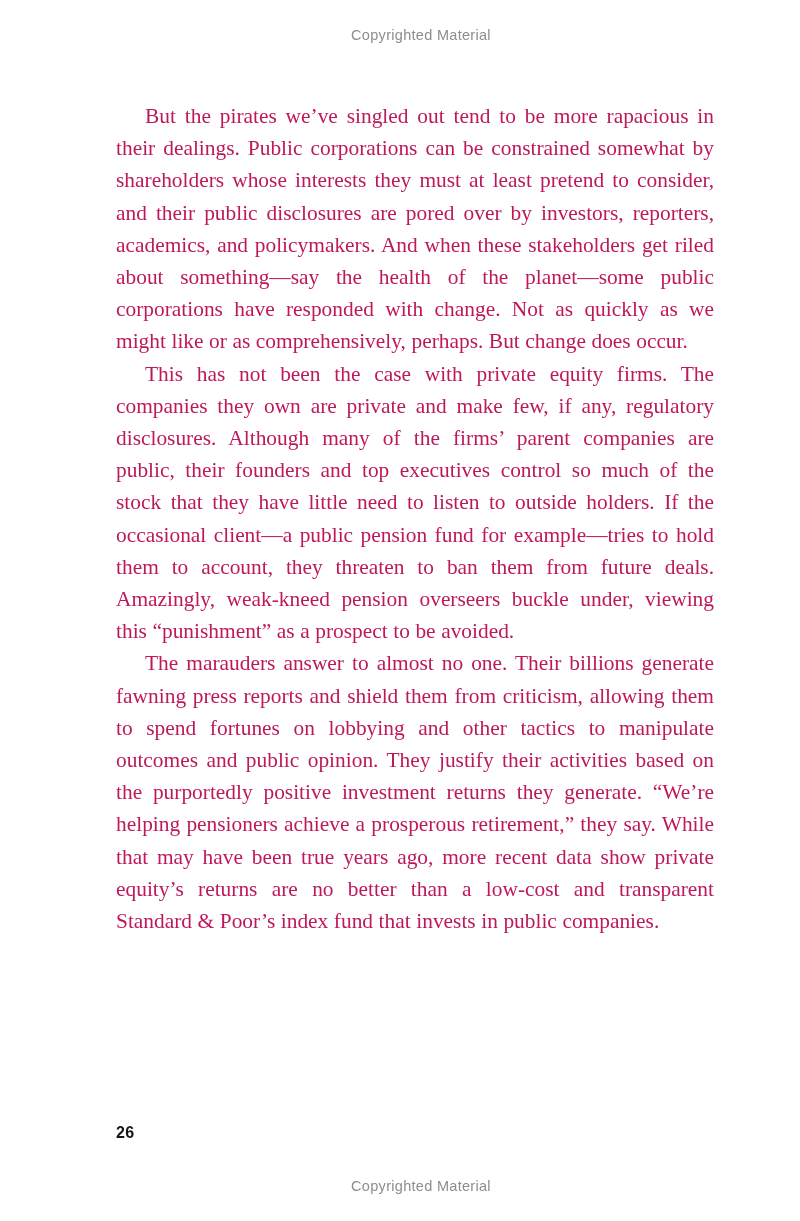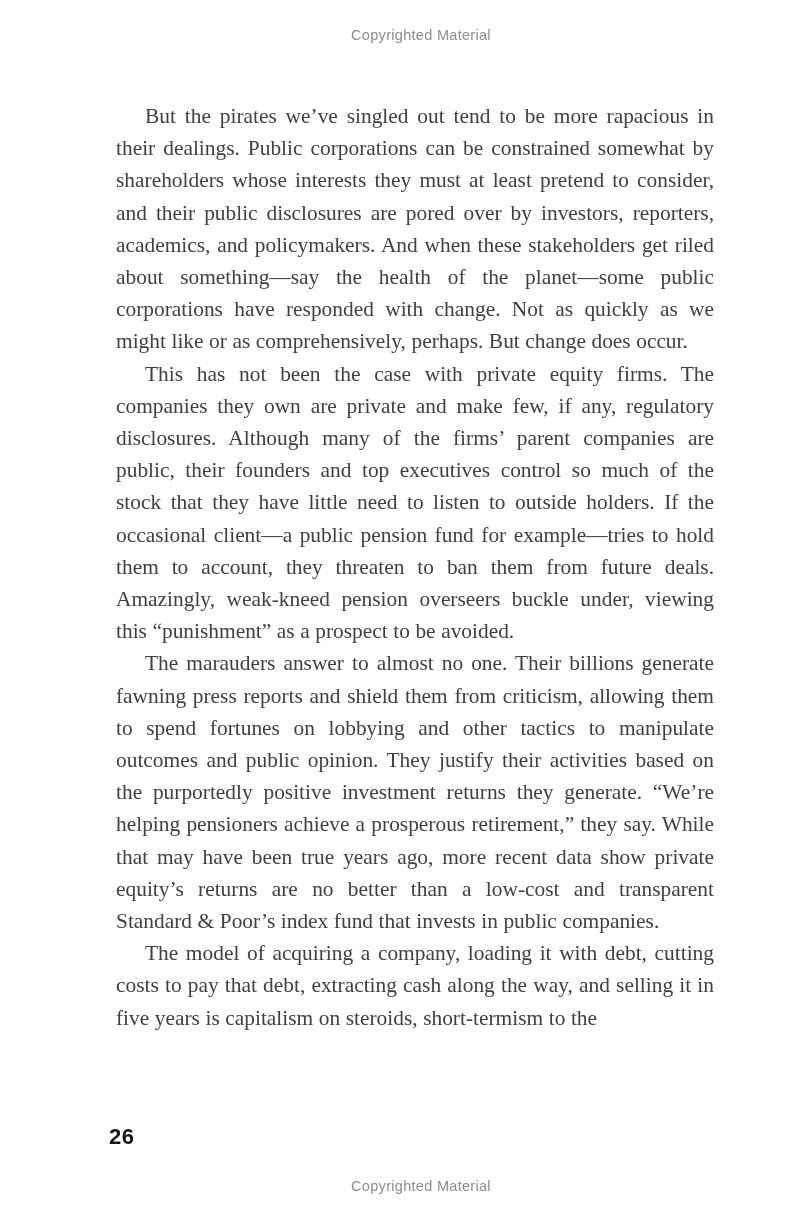--- a/index.html
+++ b/index.html
@@ -53,55 +53,54 @@
     left: 95px;
     top: 100px;
     width: 598px;
   }
 
   .para {
     margin: 0;
     font-family: "Liberation Serif", "DejaVu Serif", serif;
     font-size: 21.4px;
     line-height: 32.2px;
-    color: #404040;
+    color: #be185d;
     text-align: justify;
     text-indent: 29px;
     hyphens: manual;
     -webkit-hyphens: manual;
     word-spacing: 0.2px;
   }
   .para:last-child {
     
   }
 
   
   .folio {
     position: absolute;
-    left: 88px;
+    left: 95px;
     top: 1124px;
     font-family: "Liberation Sans", sans-serif;
-    font-size: 22px;
+    font-size: 16px;
     font-weight: 700;
     letter-spacing: 0.4px;
     color: #151515;
   }
 </style>
 </head>
 <body>
 
 <div class="page">
 
   <div class="watermark watermark-top">Copyrighted Material</div>
 
 
   <div class="body-column">
     <p class="para">But the pirates we’ve singled out tend to be more rapacious in their dealings. Public corporations can be constrained somewhat by shareholders whose interests they must at least pretend to consider, and their public disclosures are pored over by investors, reporters, academics, and policymakers. And when these stakeholders get riled about something—say the health of the planet—some public corporations have responded with change. Not as quickly as we might like or as comprehensively, perhaps. But change does occur.</p>
     <p class="para">This has not been the case with private equity firms. The companies they own are private and make few, if any, regulatory disclosures. Although many of the firms’ parent companies are public, their founders and top executives control so much of the stock that they have little need to listen to outside holders. If the occasional client—a public pension fund for example—tries to hold them to account, they threaten to ban them from future deals. Amazingly, weak-kneed pension overseers buckle under, viewing this “punishment” as a prospect to be avoided.</p>
     <p class="para">The marauders answer to almost no one. Their billions generate fawning press reports and shield them from criticism, allowing them to spend fortunes on lobbying and other tactics to manipulate outcomes and public opinion. They justify their activities based on the purportedly positive investment returns they generate. “We’re helping pensioners achieve a prosperous retirement,” they say. While that may have been true years ago, more recent data show private equity’s returns are no better than a low-cost and transparent Standard &amp; Poor’s index fund that invests in public companies.</p>
-    <p class="para">The model of acquiring a company, loading it with debt, cutting costs to pay that debt, extracting cash along the way, and selling it in five years is capitalism on steroids, short-termism to the</p>
   </div>
 
   <div class="folio">26</div>
 
   <div class="watermark watermark-bottom">Copyrighted Material</div>
 
 </div>
 
 </body></html>

